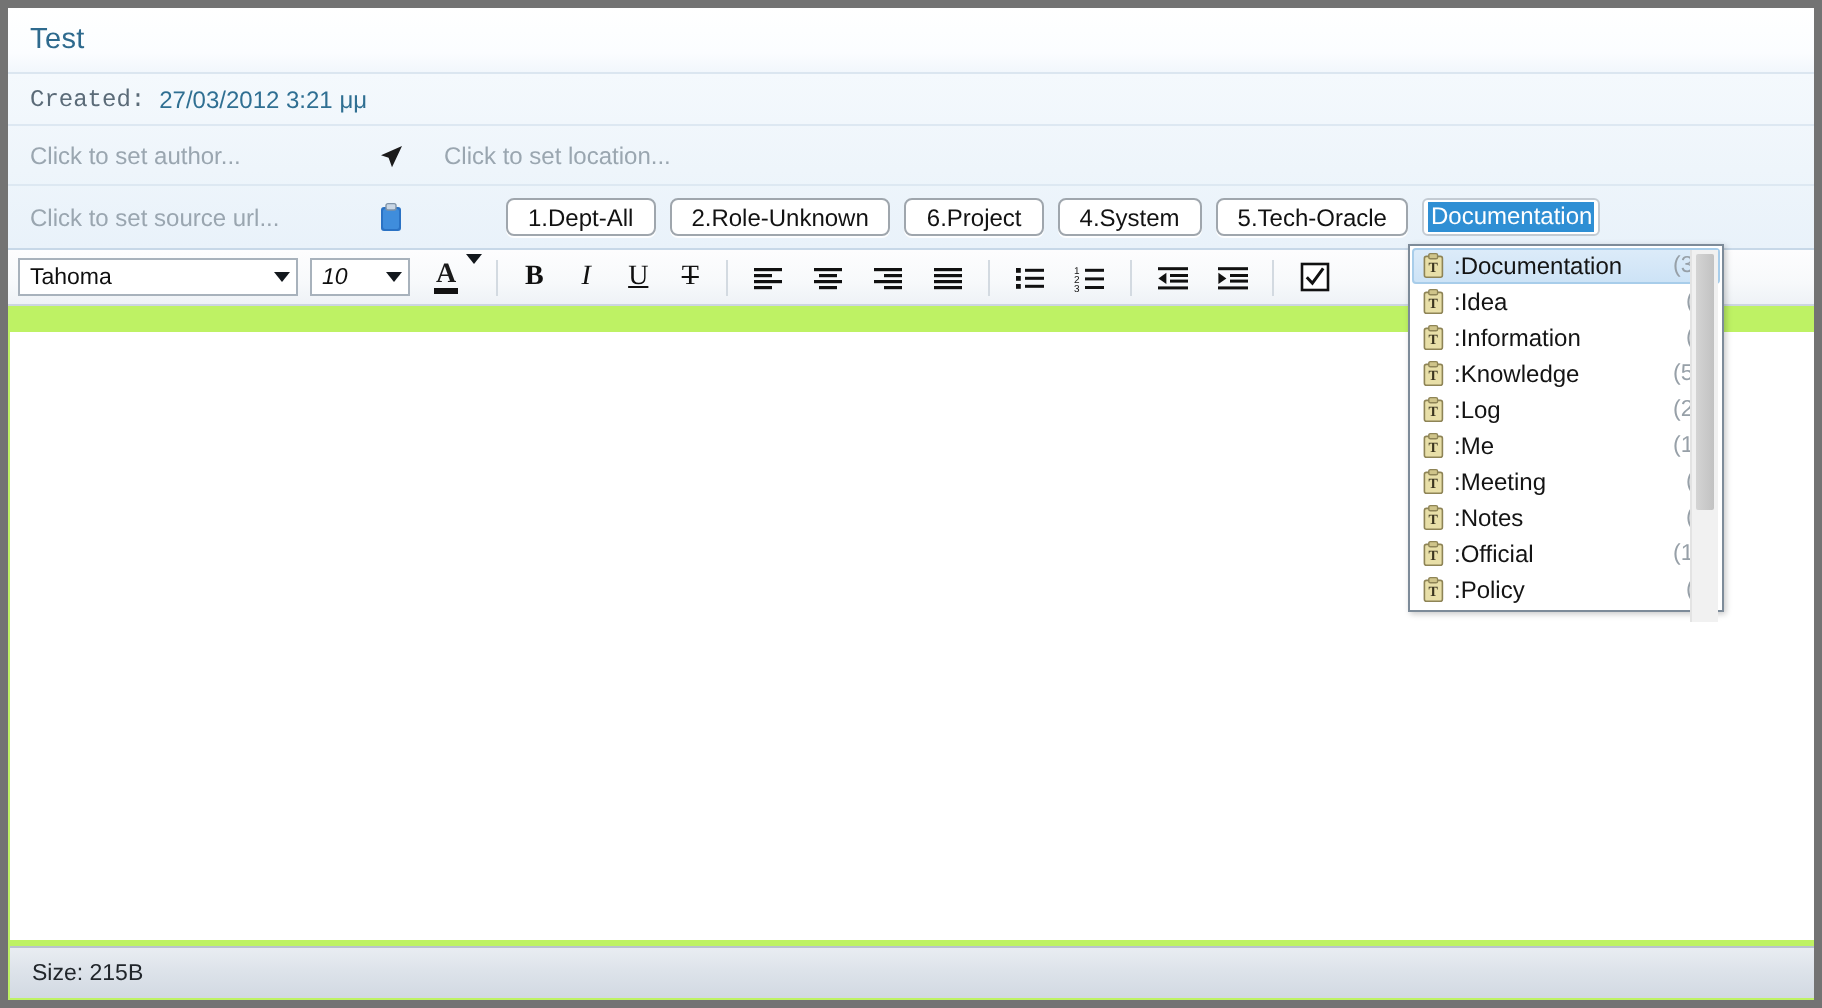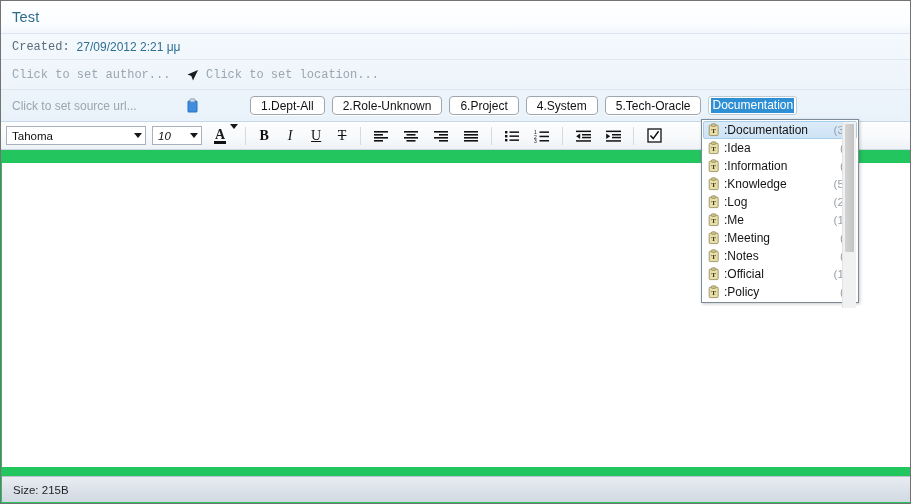--- a/index.html
+++ b/index.html
@@ -14,22 +14,22 @@
     font-family: "Liberation Sans", sans-serif;
     font-size: 12px;
     color: #1a1a1a;
     -webkit-font-smoothing: antialiased;
   }
   .app {
     position: relative;
     width: 911px;
     height: 504px;
     box-sizing: border-box;
-    border: 1px solid #737373;
-    background: #22c55e;
+    border: 4px solid #737373;
+    background: #bef264;
     overflow: hidden;
   }
 
   
   .titlebar {
     height: 33px;
     background: linear-gradient(to bottom, #ffffff 0%, #fbfdff 70%, #f2f7fc 100%);
     border-bottom: 1px solid #dbe6f0;
     display: flex;
     align-items: center;
@@ -49,21 +49,21 @@
     padding: 0;
   }
   .meta-row {
     display: flex;
     align-items: center;
     height: 26px;
     padding: 0 0 0 11px;
     box-sizing: border-box;
   }
   .meta-row.r1 { height: 26px; border-bottom: 1px solid #dde8f2; }
-  .meta-row.r2 { height: 30px; border-bottom: 1px solid #dde8f2; font-family: Liberation Mono, monospace; }
+  .meta-row.r2 { height: 30px; border-bottom: 1px solid #dde8f2; }
   .meta-row.r3 { height: 31px; }
 
   .meta-label {
     color: #6f7d88;
     font-size: 12px;
     font-family: Liberation Mono, monospace;
   }
   .meta-created-label { color: #5b6b78; }
   .meta-created-value {
     color: #2f6f92;
@@ -74,21 +74,21 @@
     color: #9aa6b0;
     font-size: 12px;
   }
   .col-left {
     width: 174px;
     flex: 0 0 174px;
   }
   .loc-cell {
     display: flex;
     align-items: center;
-    gap: 7px;
+    gap: 20px;
   }
   .nav-arrow-icon {
     display: inline-block;
     width: 13px;
     height: 13px;
     position: relative;
     top: 1px;
   }
   .clipboard-icon {
     display: inline-block;
@@ -325,21 +325,21 @@
 <div class="app">
 
   <div class="titlebar">
     <span class="title-text">Test</span>
   </div>
 
   <div class="meta">
 
     <div class="meta-row r1">
       <span class="meta-label meta-created-label">Created:</span>
-      <span class="meta-created-value">27/09/2012 2:21 μμ</span>
+      <span class="meta-created-value">27/03/2012 3:21 μμ</span>
     </div>
 
     <div class="meta-row r2">
       <span class="col-left placeholder">Click to set author...</span>
       <span class="loc-cell">
         <span class="nav-arrow-icon">
           <svg width="13" height="13" viewBox="0 0 13 13">
             <path d="M12 1 L1.5 5.6 L5.3 6.9 L7.0 11.6 Z" fill="#1b1b1b"></path>
           </svg>
         </span>

